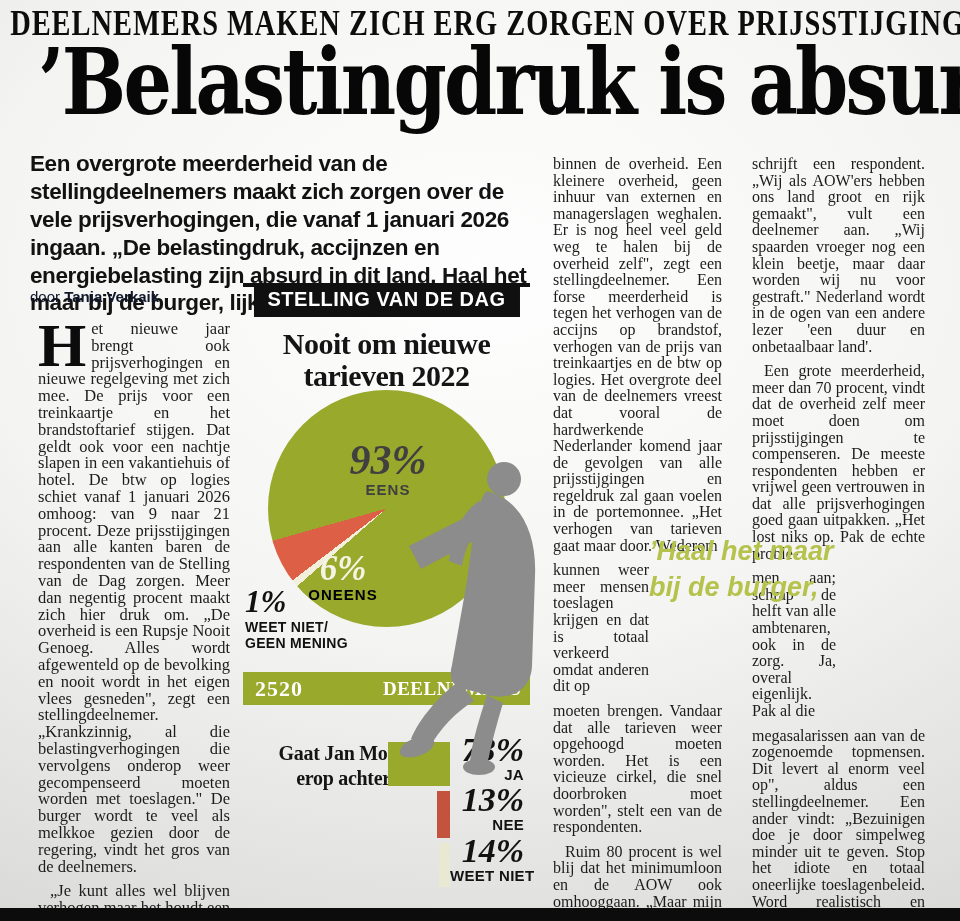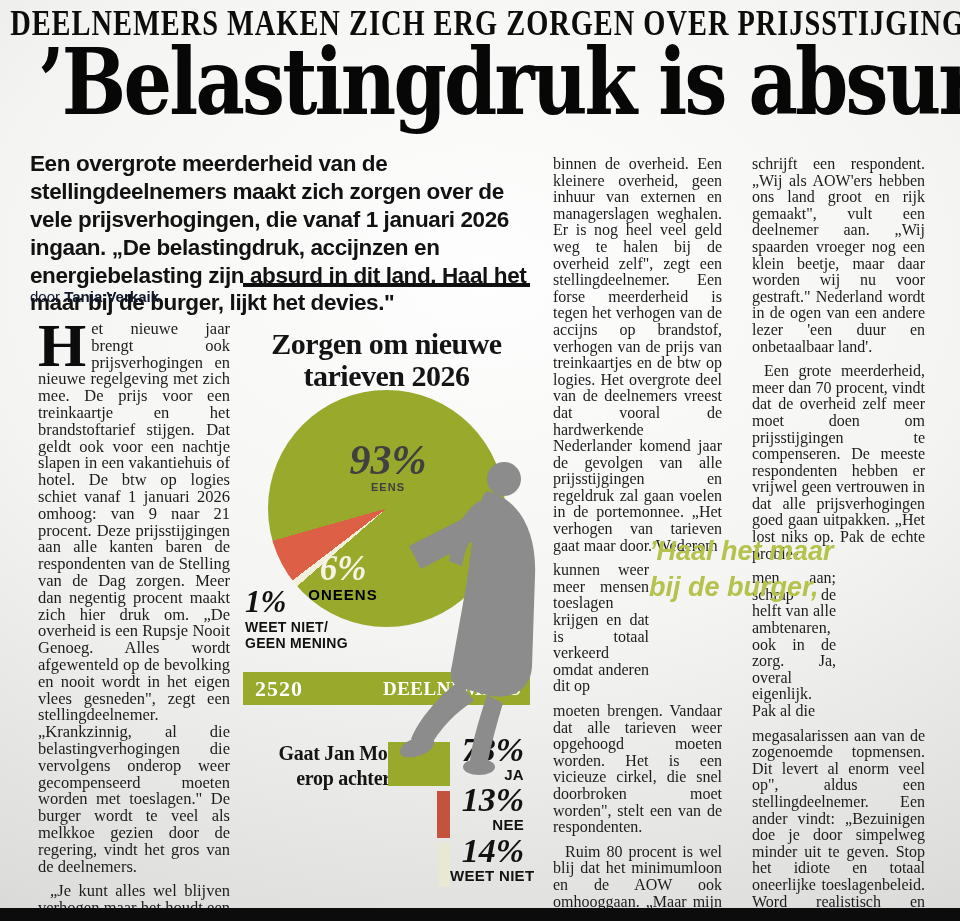--- a/index.html
+++ b/index.html
@@ -43,21 +43,21 @@
     padding:5px 14px 6px;white-space:nowrap;}
   .chart-title{position:absolute;top:45px;left:0;width:287px;text-align:center;
     font-weight:bold;font-size:30px;line-height:1.07;letter-spacing:-0.5px;color:#141414;}
   .pie{position:absolute;top:107px;left:25px;width:237px;height:237px;border-radius:50%;
     background:conic-gradient(from 229deg, #f2efdd 0 3.6deg, #dd5f45 3.6deg 25.2deg, #98a92c 25.2deg 360deg);}
   .slice-label{position:absolute;text-align:center;font-weight:bold;}
   .slice-pct{font-style:italic;font-family:"Liberation Serif",serif;}
   .slice-sub{font-family:"Liberation Sans",sans-serif;letter-spacing:1px;}
   .lab-eens{top:156px;left:60px;width:170px;color:#404040;}
   .lab-eens .slice-pct{font-size:42px;line-height:1;}
-  .lab-eens .slice-sub{font-size:11px;}
+  .lab-eens .slice-sub{font-size:15px;}
   .lab-oneens{top:268px;left:42px;width:116px;color:#f7f3e4;}
   .lab-oneens .slice-pct{font-size:35px;line-height:1;}
   .lab-oneens .slice-sub{font-size:15px;color:#000000;}
   .lab-weetniet{top:303px;left:2px;width:130px;text-align:left;color:#111;}
   .lab-weetniet .slice-pct{font-size:31px;line-height:1.05;}
   .lab-weetniet .slice-sub{font-size:14px;line-height:1.2;letter-spacing:0.3px;display:block;}
   .pbar{position:absolute;top:389px;left:0;width:287px;height:33px;background:#98a92c;color:#fff;
     font-family:Liberation Serif, serif;font-weight:bold;}
   .pbar .count{position:absolute;left:12px;top:4px;font-size:22px;letter-spacing:1px;}
   .pbar .plabel{position:absolute;right:9px;top:6px;font-size:19px;letter-spacing:0.5px;}
@@ -91,23 +91,24 @@
   <b>Tanja Verkaik</b>
 </div>
 
 <div class="col leftcol">
   <p><span class="dropcap">H</span><span>et nieuwe jaar brengt ook prijsverhogingen en nieuwe regelgeving met zich mee. De prijs voor een treinkaartje en het brandstoftarief stijgen. Dat geldt ook voor een nachtje slapen in een vakantiehuis of hotel. De btw op logies schiet vanaf 1 januari 2026 omhoog: van 9 naar 21 procent. Deze prijsstijgingen aan alle kanten baren de respondenten van de Stelling van de Dag zorgen. Meer dan negentig procent maakt zich hier druk om. „De overheid is een Rupsje Nooit Genoeg. Alles wordt afgewenteld op de bevolking en nooit wordt in het eigen vlees gesneden", zegt een stellingdeelnemer. „Krankzinnig, al die belastingverhogingen die vervolgens onderop weer gecompenseerd moeten worden met toeslagen." De burger wordt te veel als melkkoe gezien door de regering, vindt het gros van de deelnemers.</span></p>
   <p class="indent">„Je kunt alles wel blijven verhogen maar het houdt een keer op. Zoek manieren om geld te besparen</p>
 </div>
 
 <div class="chartbox">
   <div class="tag-rule"></div>
+  <div class="tag">STELLING VAN DE DAG</div>
   <div class="chart-title">
-    <div>Zorgen om nieuwe</div>
-    <div>tarieven 2026</div>
+    <div>Nooit om nieuwe</div>
+    <div>tarieven 2022</div>
   </div>
 
   <div class="pie"></div>
 
   <div class="slice-label lab-eens">
     <div class="slice-pct">93%</div>
     <div class="slice-sub">EENS</div>
   </div>
   <div class="slice-label lab-oneens">
     <div class="slice-pct">6%</div>

